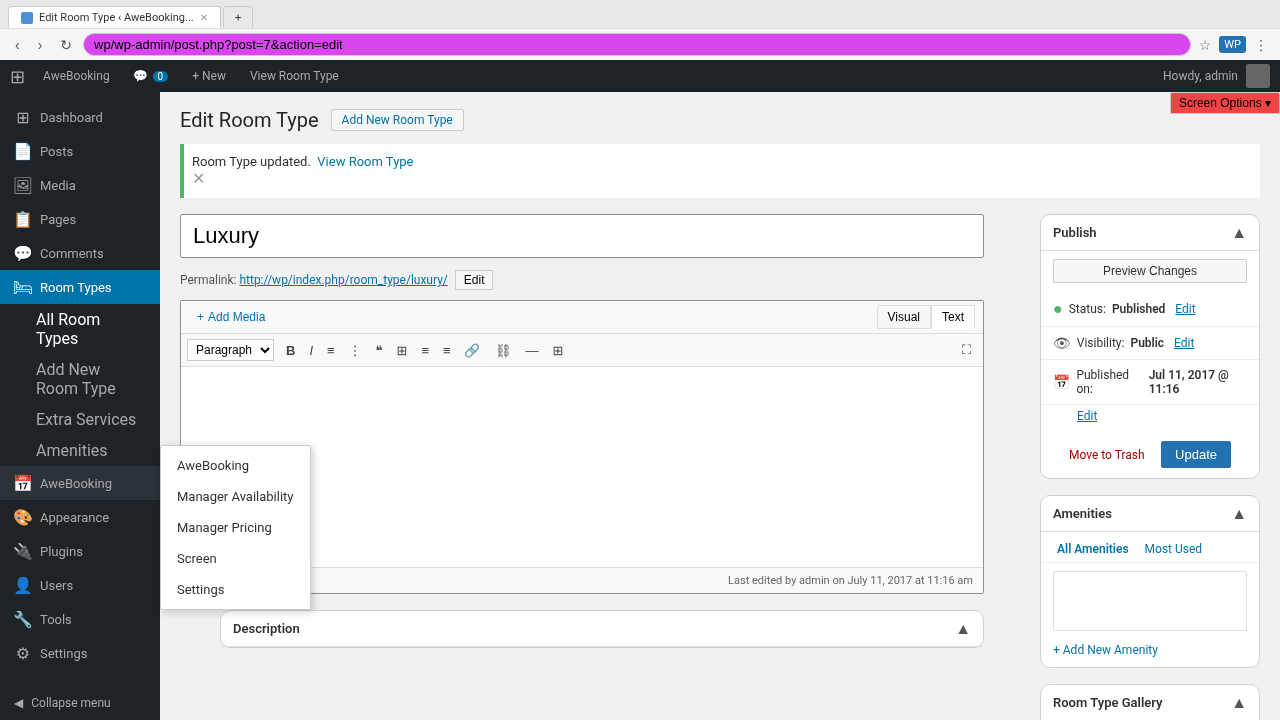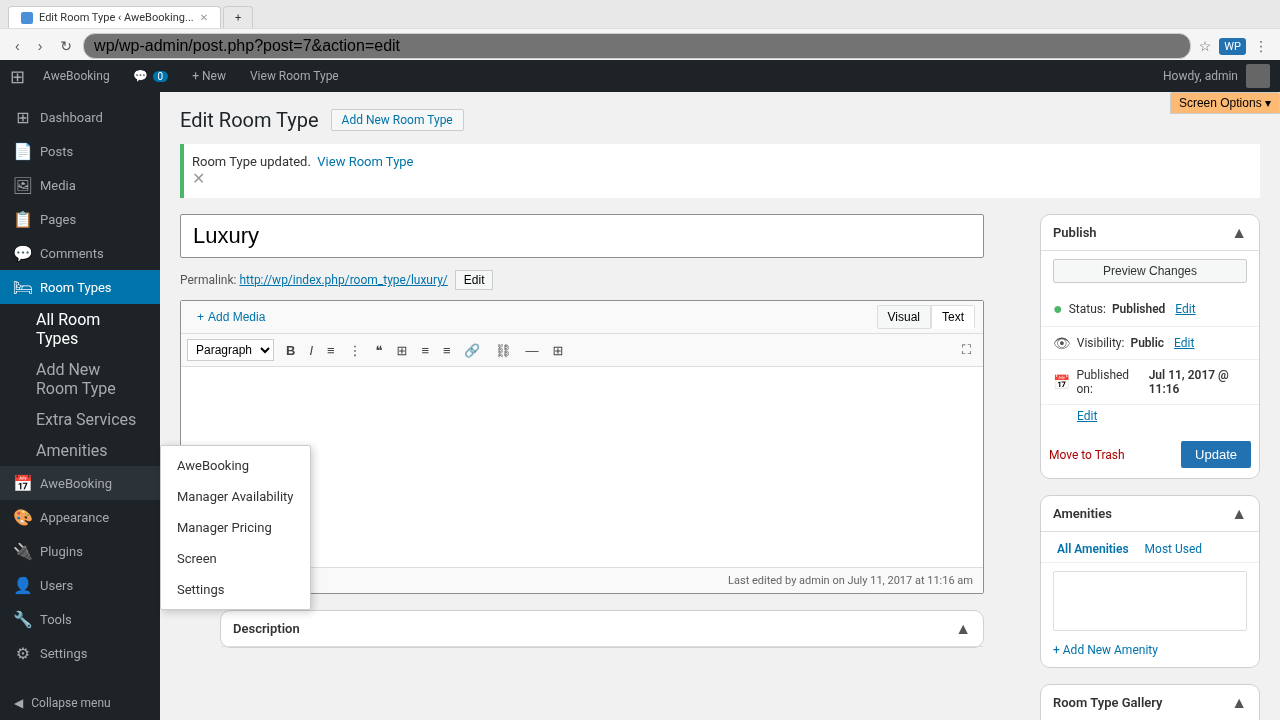--- a/index.html
+++ b/index.html
@@ -6,21 +6,21 @@
     body { font-family: -apple-system, BlinkMacSystemFont, "Segoe UI", Roboto, sans-serif; font-size: 13px; background: #f1f1f1; color: #333; width: 1280px; height: 720px; overflow: hidden; }
 
     
     .browser-chrome { background: #e8e8e8; height: 60px; display: flex; flex-direction: column; border-bottom: 1px solid #ccc; }
     .browser-tabs { display: flex; align-items: center; padding: 6px 8px 0; gap: 2px; }
     .browser-tab { background: #fff; border: 1px solid #ccc; border-bottom: none; border-radius: 4px 4px 0 0; padding: 4px 12px; font-size: 11px; display: flex; align-items: center; gap: 6px; min-width: 180px; }
     .browser-tab .tab-close { color: #999; cursor: pointer; font-size: 10px; }
     .browser-tab .favicon { width: 12px; height: 12px; background: #4a90d9; border-radius: 2px; }
     .browser-nav { display: flex; align-items: center; padding: 4px 8px; gap: 4px; background: #f5f5f5; border-top: 1px solid #ddd; }
     .browser-nav button { background: none; border: 1px solid transparent; border-radius: 3px; padding: 2px 6px; cursor: pointer; font-size: 14px; color: #555; }
-    .url-bar { flex: 1; border: 1px solid #ccc; border-radius: 12px; padding: 3px 10px; font-size: 16px; background: #737373; }
+    .url-bar { flex: 1; border: 1px solid #ccc; border-radius: 12px; padding: 3px 10px; font-size: 13px; background: #d946ef; }
     .browser-nav .nav-icon { font-size: 14px; color: #666; cursor: pointer; padding: 2px 4px; }
 
     
     .admin-bar { background: #1d2327; color: #a7aaad; height: 32px; display: flex; align-items: center; padding: 0 10px; gap: 12px; font-size: 12px; position: fixed; top: 60px; width: 100%; z-index: 100; }
     .admin-bar .ab-logo { display: flex; align-items: center; gap: 4px; color: #a7aaad; }
     .admin-bar .ab-item { color: #a7aaad; cursor: pointer; padding: 0 6px; display: flex; align-items: center; gap: 4px; }
     .admin-bar .ab-right { margin-left: auto; display: flex; align-items: center; gap: 8px; }
 
     
     .sidebar { width: 160px; background: #1d2327; min-height: 100%; padding-top: 32px; flex-shrink: 0; position: relative; z-index: 50; }
@@ -92,35 +92,35 @@
     .postbox { border: 1px solid #ccd0d4; background: #fff; margin-bottom: 16px; border-radius: 10px; margin-left: 40px; }
     .postbox-header { display: flex; align-items: center; justify-content: space-between; padding: 8px 12px; border-bottom: 1px solid #ddd; cursor: pointer; }
     .postbox-title { font-size: 13px; font-weight: 600; }
     .postbox-toggle { color: #555; font-size: 16px; }
     .postbox-body { padding: 12px; }
 
     
     .publish-box .postbox-body { padding: 0; }
     .publish-row { padding: 8px 12px; border-bottom: 1px solid #eee; font-size: 12px; display: flex; align-items: center; gap: 6px; }
     .publish-row a { color: #0073aa; }
-    .publish-actions { display: flex; align-items: center; justify-content: space-between; padding: 10px 8px; }
+    .publish-actions { display: flex; align-items: center; justify-content: space-between; padding: 10px 28px; }
     .move-trash { color: #a00; font-size: 12px; cursor: pointer; text-decoration: none; }
     .update-btn { background: #2271b1; color: #fff; border: none; padding: 6px 14px; font-size: 13px; cursor: pointer; border-radius: 2px; }
     .preview-btn { background: #f6f7f7; border: 1px solid #ccc; color: #333; padding: 4px 0; font-size: 12px; cursor: pointer; margin: 8px 12px; width: calc(100% - 24px); border-radius: 2px; }
 
     
     .amenities-tabs { display: flex; gap: 4px; padding: 8px 12px 4px; border-bottom: 1px solid #eee; }
     .amenities-tab { font-size: 12px; cursor: pointer; padding: 2px 4px; color: #555; }
     .amenities-tab.active { color: #0073aa; font-weight: 600; }
     .amenities-content { min-height: 60px; padding: 8px 12px; border: 1px solid #ddd; margin: 8px 12px; background: #fff; border-radius: 2px; }
     .add-amenity-link { display: block; padding: 4px 12px 10px; color: #0073aa; font-size: 12px; cursor: pointer; text-decoration: none; }
 
     
     .set-gallery-btn { background: #f6f7f7; border: 1px solid #ccc; padding: 4px 10px; font-size: 12px; cursor: pointer; border-radius: 2px; }
-    .screen-options-btn { background: #fdba74; border: 1px solid #ccc; padding: 3px 8px; font-size: 12px; cursor: pointer; border-radius: 2px 2px 0 0; }
+    .screen-options-btn { background: #ef4444; border: 1px solid #ccc; padding: 3px 8px; font-size: 12px; cursor: pointer; border-radius: 2px 2px 0 0; }
 
     .wp-layout { display: flex; height: 100%; }
     .content-wrap { flex: 1; overflow-y: auto; position: relative; }
   </style>
 </head>
 <body>
 
 <div class="browser-chrome">
   <div class="browser-tabs">
     <div class="browser-tab">

